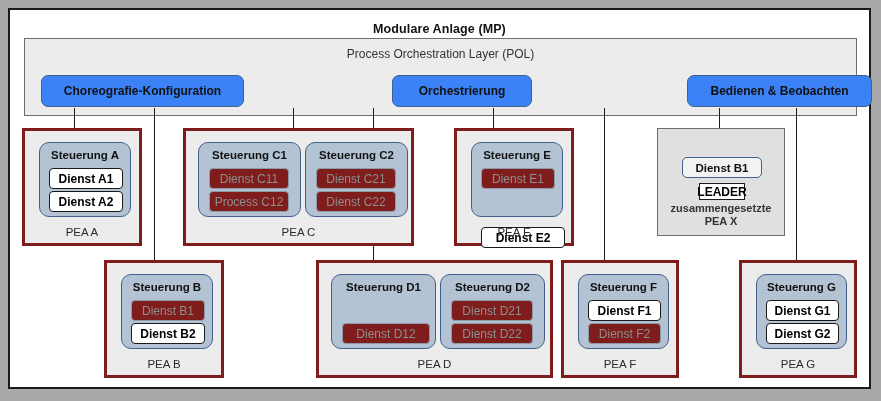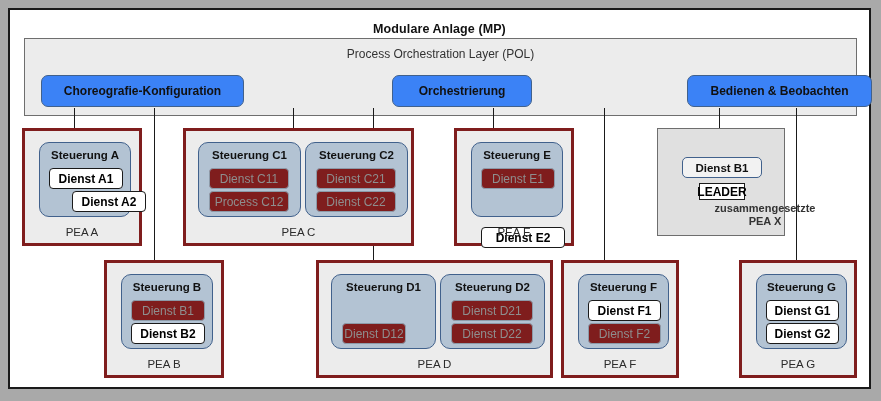--- a/index.html
+++ b/index.html
@@ -108,21 +108,20 @@
   .leader-badge {
     position:absolute; left:41px; top:54px; width:46px; height:17px;
     background:#ffffff; border:1.5px solid #1a1a1a;
     display:flex; align-items:center; justify-content:center;
     font-size:12px; font-weight:bold; color:#000; box-sizing:border-box;
   }
   .peax-cap {
     position:absolute; left:0; bottom:7px; width:100%;
     text-align:center; font-size:11px; font-weight:bold; color:#333;
     line-height:13px;
-    padding-left:44px;
   }
 </style>
 </head>
 <body>
 
 <div id="stage">
 
   <div class="mp-frame">
 
     <div class="mp-title">Modulare Anlage (MP)</div>
@@ -147,21 +146,21 @@
     <div class="conn" style="left:363px; top:98px; height:152px;"></div>
     <div class="conn" style="left:483px; top:98px; height:20px;"></div>
     <div class="conn" style="left:594px; top:98px; height:152px;"></div>
     <div class="conn" style="left:709px; top:98px; height:20px;"></div>
     <div class="conn" style="left:786px; top:98px; height:152px;"></div>
 
     <div class="pea" style="left:12px; top:118px; width:120px; height:118px;">
       <div class="ctrl" style="left:14px; top:11px; width:92px; height:75px;">
         <div class="ctrl-title">Steuerung A</div>
         <div class="svc active" style="left:9px; top:25px; width:74px;">Dienst A1</div>
-        <div class="svc active" style="left:9px; top:48px; width:74px;margin-left:23px;">Dienst A2</div>
+        <div class="svc active" style="left:9px; top:48px; width:74px;">Dienst A2</div>
       </div>
       <div class="pea-label">PEA A</div>
     </div>
 
     <div class="pea" style="left:173px; top:118px; width:231px; height:118px;">
       <div class="ctrl" style="left:12px; top:11px; width:103px; height:75px;">
         <div class="ctrl-title">Steuerung C1</div>
         <div class="svc inactive" style="left:10px; top:25px; width:80px;">Dienst C11</div>
         <div class="svc inactive" style="left:10px; top:48px; width:80px;">Process C12</div>
       </div>
@@ -196,21 +195,21 @@
         <div class="ctrl-title">Steuerung B</div>
         <div class="svc inactive" style="left:9px; top:25px; width:74px;">Dienst B1</div>
         <div class="svc active" style="left:9px; top:48px; width:74px;">Dienst B2</div>
       </div>
       <div class="pea-label">PEA B</div>
     </div>
 
     <div class="pea" style="left:306px; top:250px; width:237px; height:118px;">
       <div class="ctrl" style="left:12px; top:11px; width:105px; height:75px;">
         <div class="ctrl-title">Steuerung D1</div>
-        <div class="svc inactive" style="left:10px; top:48px; width:64px;">Dienst D12</div>
+        <div class="svc inactive" style="left:10px; top:48px; width:88px;">Dienst D12</div>
       </div>
       <div class="ctrl" style="left:121px; top:11px; width:105px; height:75px;">
         <div class="ctrl-title">Steuerung D2</div>
         <div class="svc inactive" style="left:10px; top:25px; width:82px;">Dienst D21</div>
         <div class="svc inactive" style="left:10px; top:48px; width:82px;">Dienst D22</div>
       </div>
       <div class="pea-label">PEA D</div>
     </div>
 
     <div class="pea" style="left:551px; top:250px; width:118px; height:118px;">

